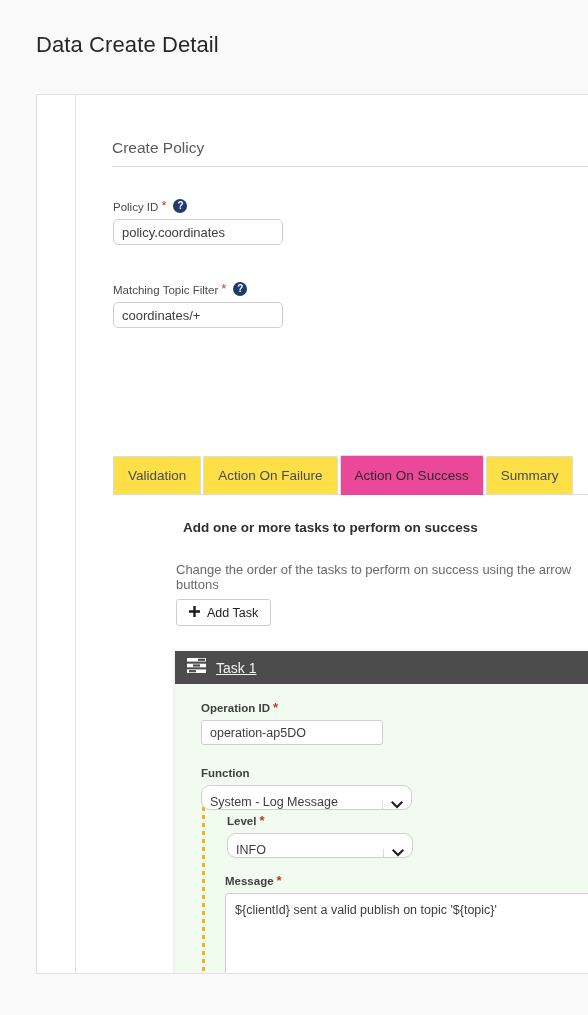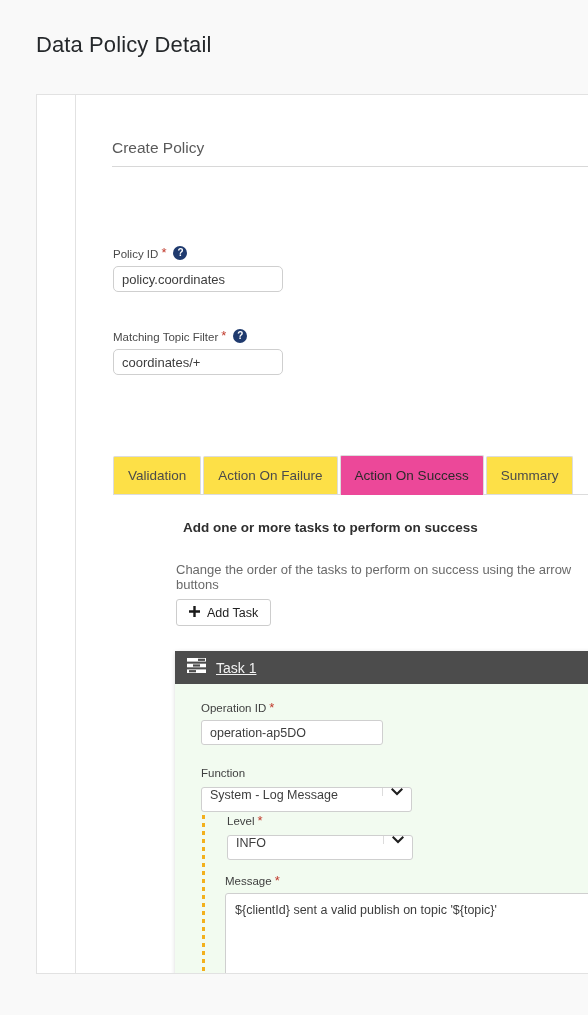--- a/index.html
+++ b/index.html
@@ -76,21 +76,20 @@
     left: 37px;
   }
   .field-label {
     font-size: 11.5px;
     color: #4a4a4a;
     display: flex;
     align-items: flex-start;
     gap: 3px;
     margin-bottom: 5px;
     line-height: 14px;
-    margin-top: 47px;
   }
   .req {
     color: #c0392b;
     font-size: 13px;
     line-height: 11px;
   }
   .help-icon {
     display: inline-block;
     width: 14px;
     height: 14px;
@@ -243,40 +242,41 @@
 
   .tfield { position: absolute; }
   .tfield-label {
     font-size: 11.5px;
     color: #3f3f3f;
     margin-bottom: 5px;
     display: flex;
     align-items: flex-start;
     gap: 3px;
     line-height: 13px;
+    font-weight: bold;
   }
   .tinput {
     height: 25px;
     border: 1px solid #cfcfcf;
     border-radius: 3px;
     background: #fff;
     font-family: "Liberation Sans", sans-serif;
     font-size: 12.5px;
     color: #3d3d3d;
     padding: 0 8px;
     box-sizing: border-box;
     outline: none;
   }
 
   
   .select-wrap {
     display: inline-flex;
-    align-items: flex-start;
+    align-items: flex-end;
     border: 1px solid #cfcfcf;
-    border-radius: 3px;
+    border-radius: 9px;
     background: #fff;
     height: 25px;
     box-sizing: border-box;
     cursor: pointer;
   }
   .select-val {
     flex: 1;
     display: flex;
     align-items: center;
     padding: 0 8px;
@@ -318,21 +318,21 @@
     background-size: 3px 8px;
     background-repeat: repeat-y;
   }
 
   
   .task-list-icon { display: block; }
 </style>
 </head>
 <body>
 
-<div class="page-title">Data Policy Detail</div>
+<div class="page-title">Data Create Detail</div>
 
 <div class="outer-card">
   <div class="inner-pane">
 
     <div class="section-head">
       <span class="sh-text">Create Policy</span>
       <div class="sh-rule"></div>
     </div>
 
     <div class="field" style="top:105px;">

